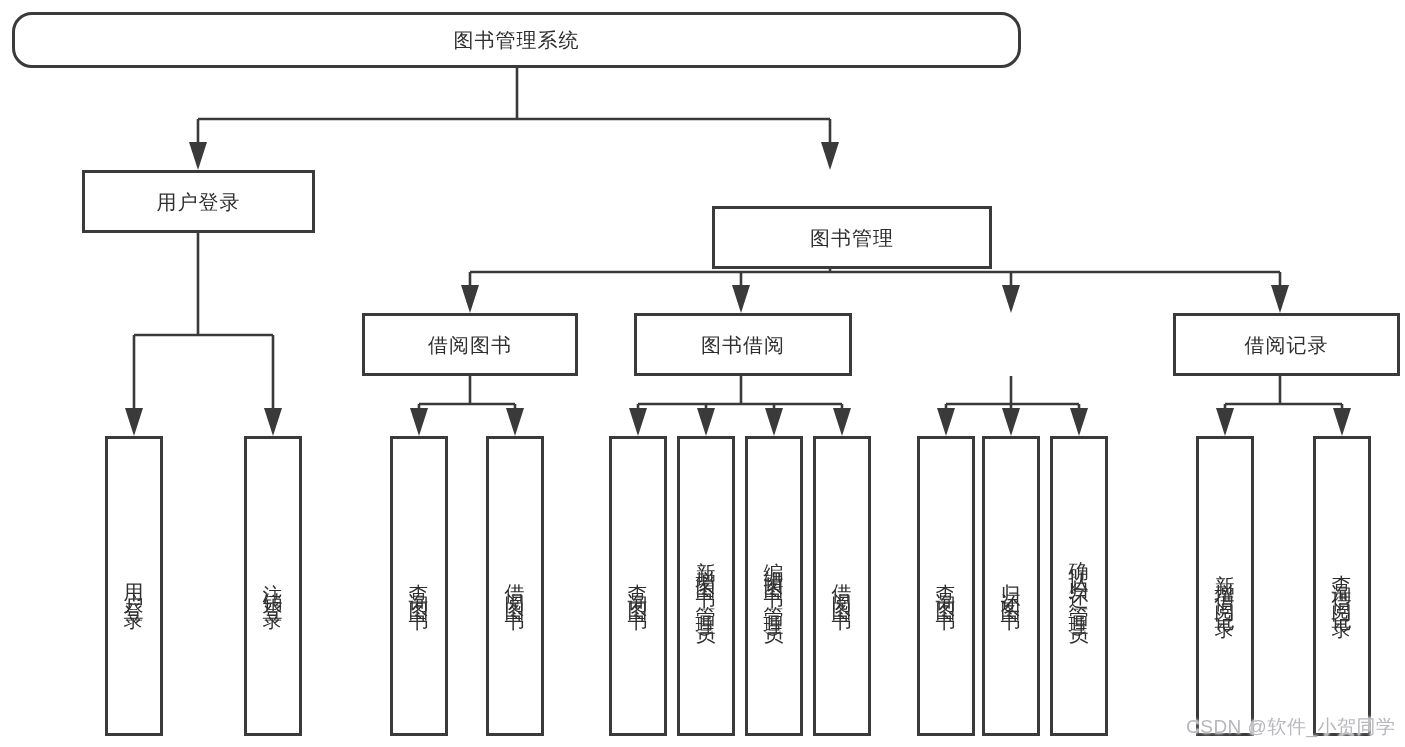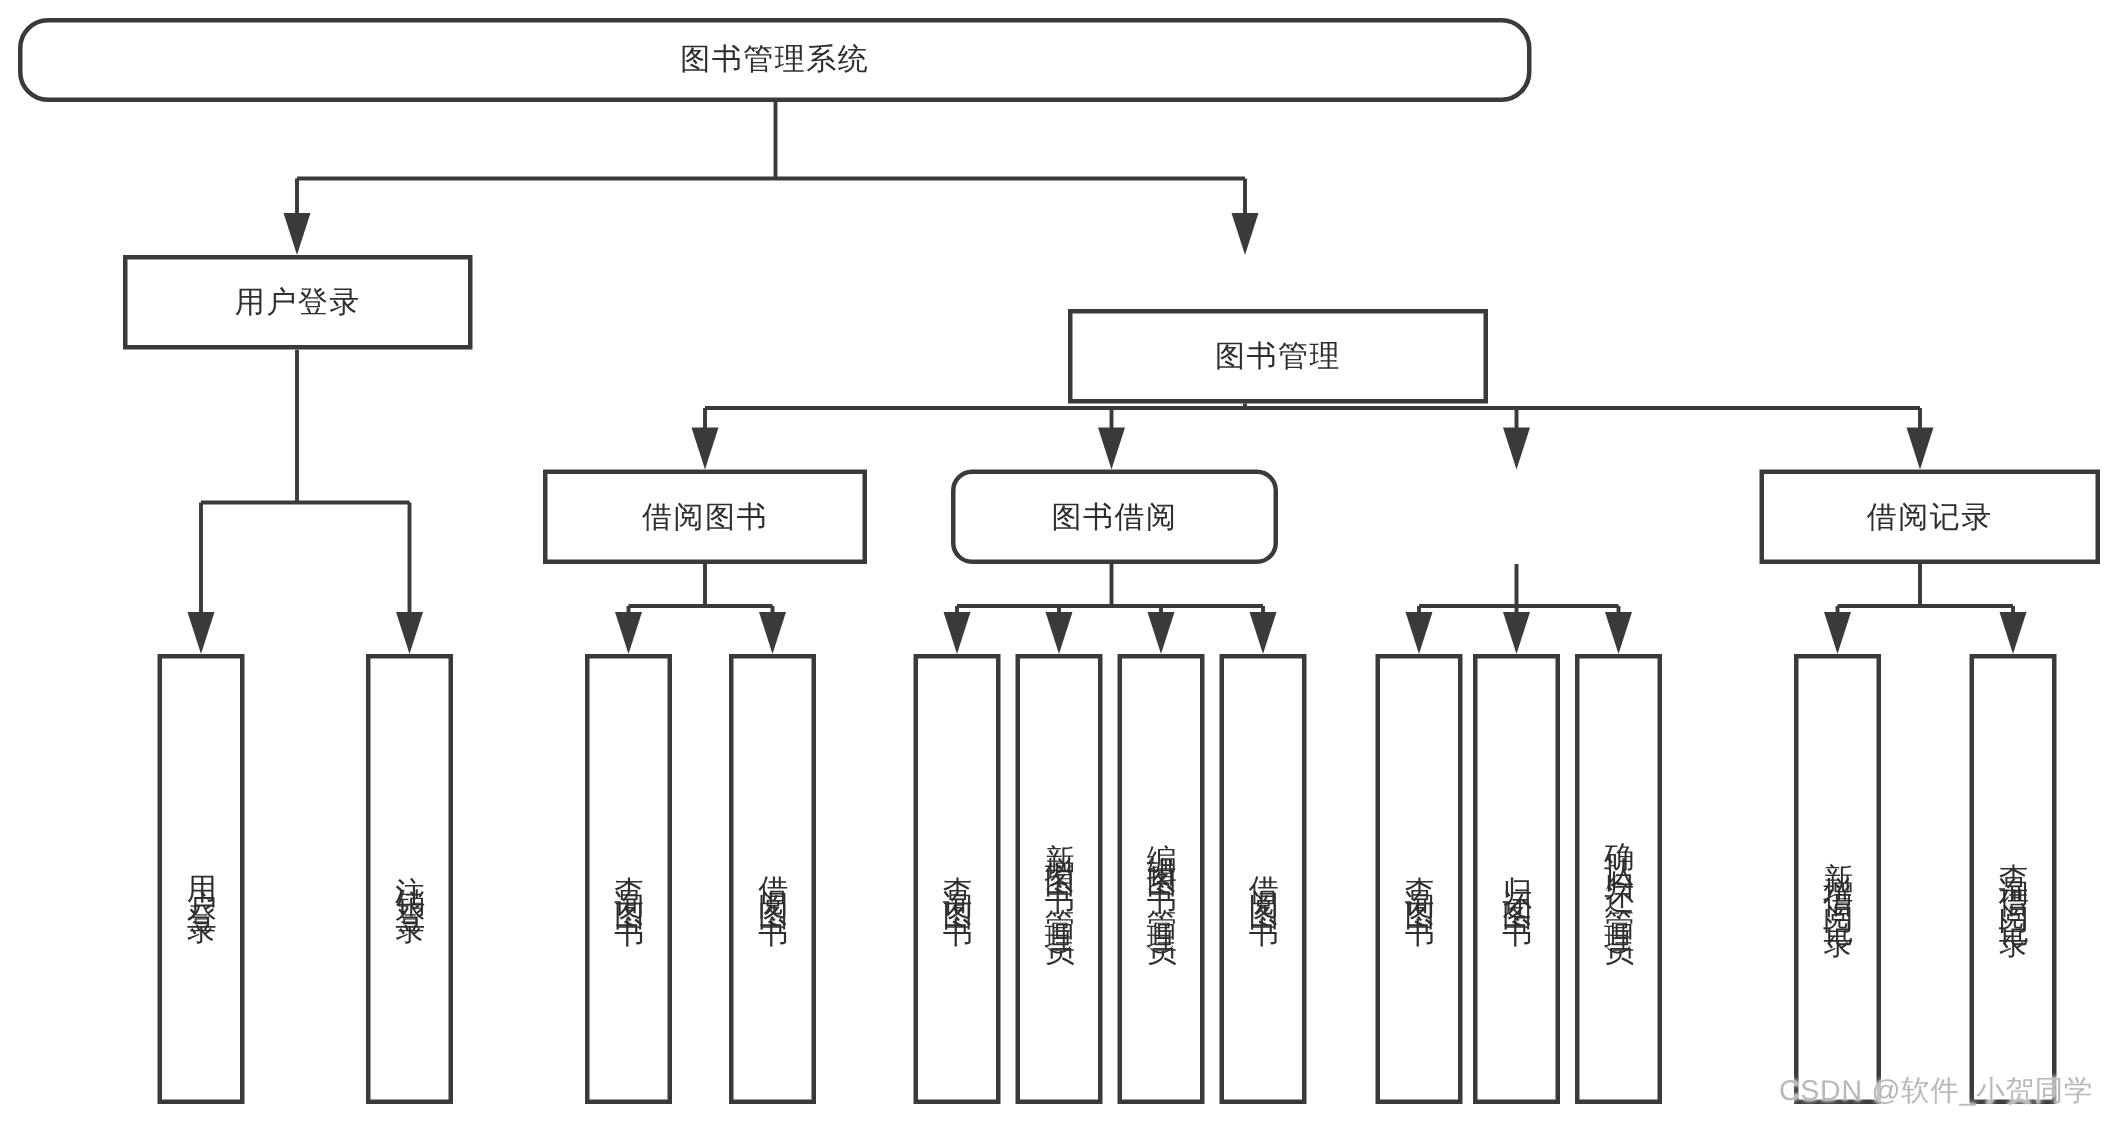--- a/index.html
+++ b/index.html
@@ -95,21 +95,21 @@
       <polygon points="1333,408 1351,408 1342,436"></polygon>
     </g>
   </svg>
 
   <div class="node" style="left:12px;top:12px;width:1009px;height:56px;border-radius:20px;">图书管理系统</div>
 
   <div class="node" style="left:82px;top:170px;width:233px;height:63px;">用户登录</div>
   <div class="node" style="left:712px;top:170px;width:280px;height:63px;margin-top:36px;">图书管理</div>
 
   <div class="node" style="left:362px;top:313px;width:216px;height:63px;">借阅图书</div>
-  <div class="node" style="left:634px;top:313px;width:218px;height:63px;border-radius:14px;">图书借阅</div>
+  <div class="node" style="left:634px;top:313px;width:218px;height:63px;">图书借阅</div>
   <div class="node" style="left:1173px;top:313px;width:227px;height:63px;">借阅记录</div>
 
   <div class="node node-v" style="left:105px;top:436px;width:58px;height:300px;">用户登录</div>
   <div class="node node-v" style="left:244px;top:436px;width:58px;height:300px;">注销登录</div>
 
   <div class="node node-v" style="left:390px;top:436px;width:58px;height:300px;">查询图书</div>
   <div class="node node-v" style="left:486px;top:436px;width:58px;height:300px;">借阅图书</div>
 
   <div class="node node-v" style="left:609px;top:436px;width:58px;height:300px;">查询图书</div>
   <div class="node node-v" style="left:677px;top:436px;width:58px;height:300px;">新增图书（管理员）</div>

